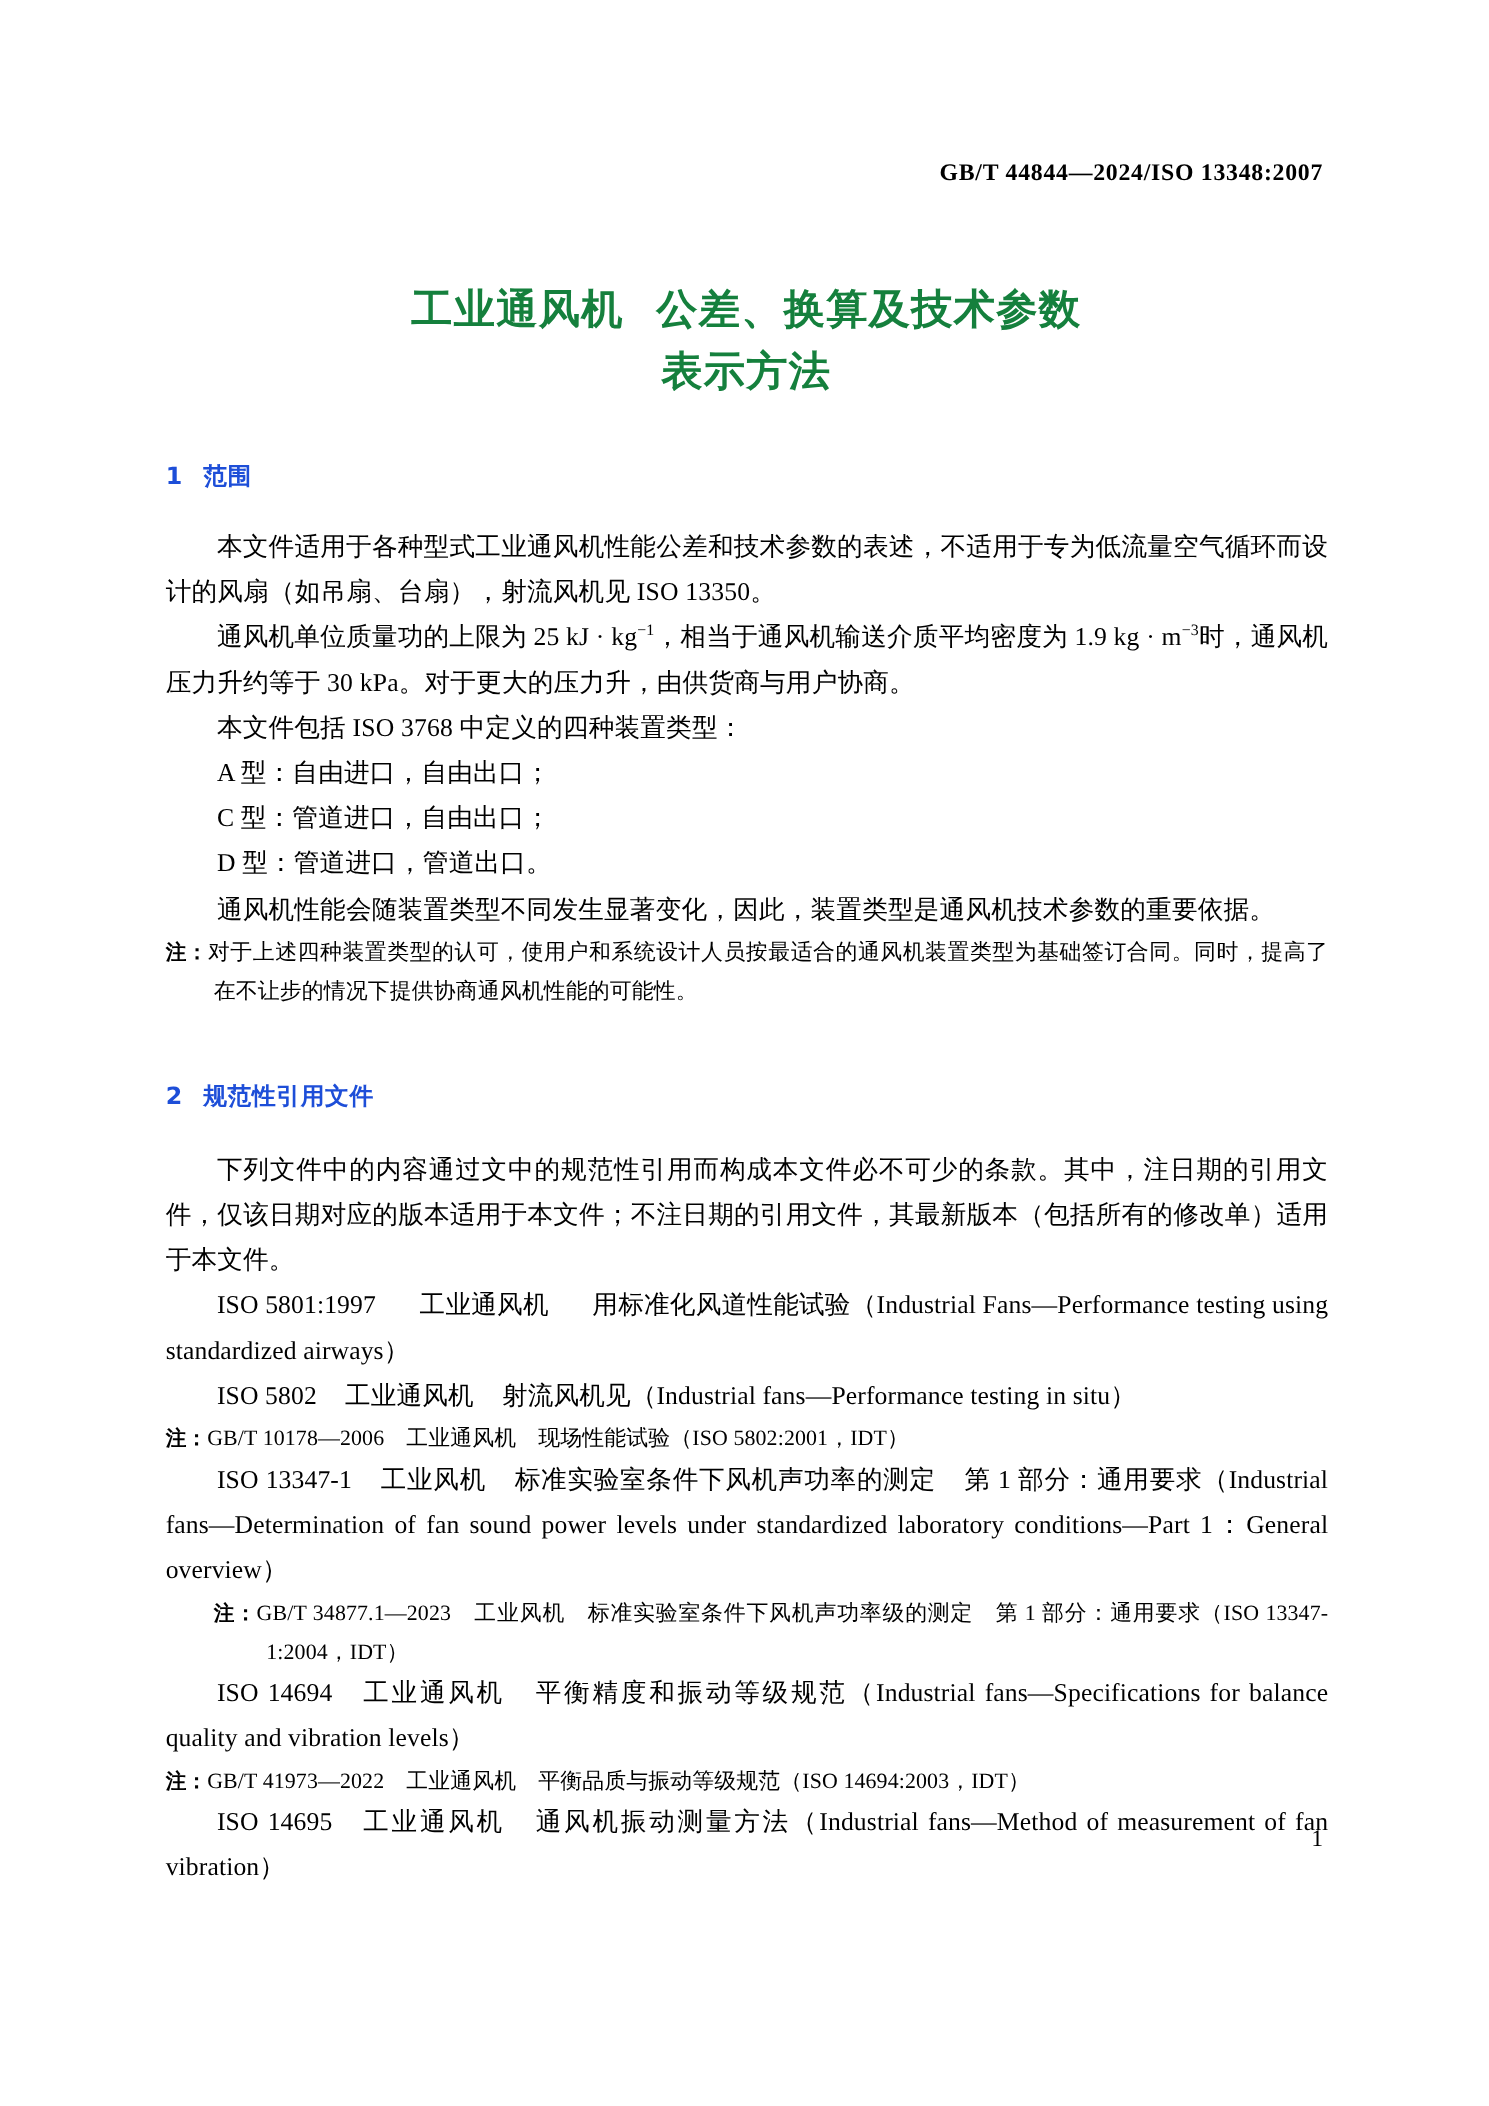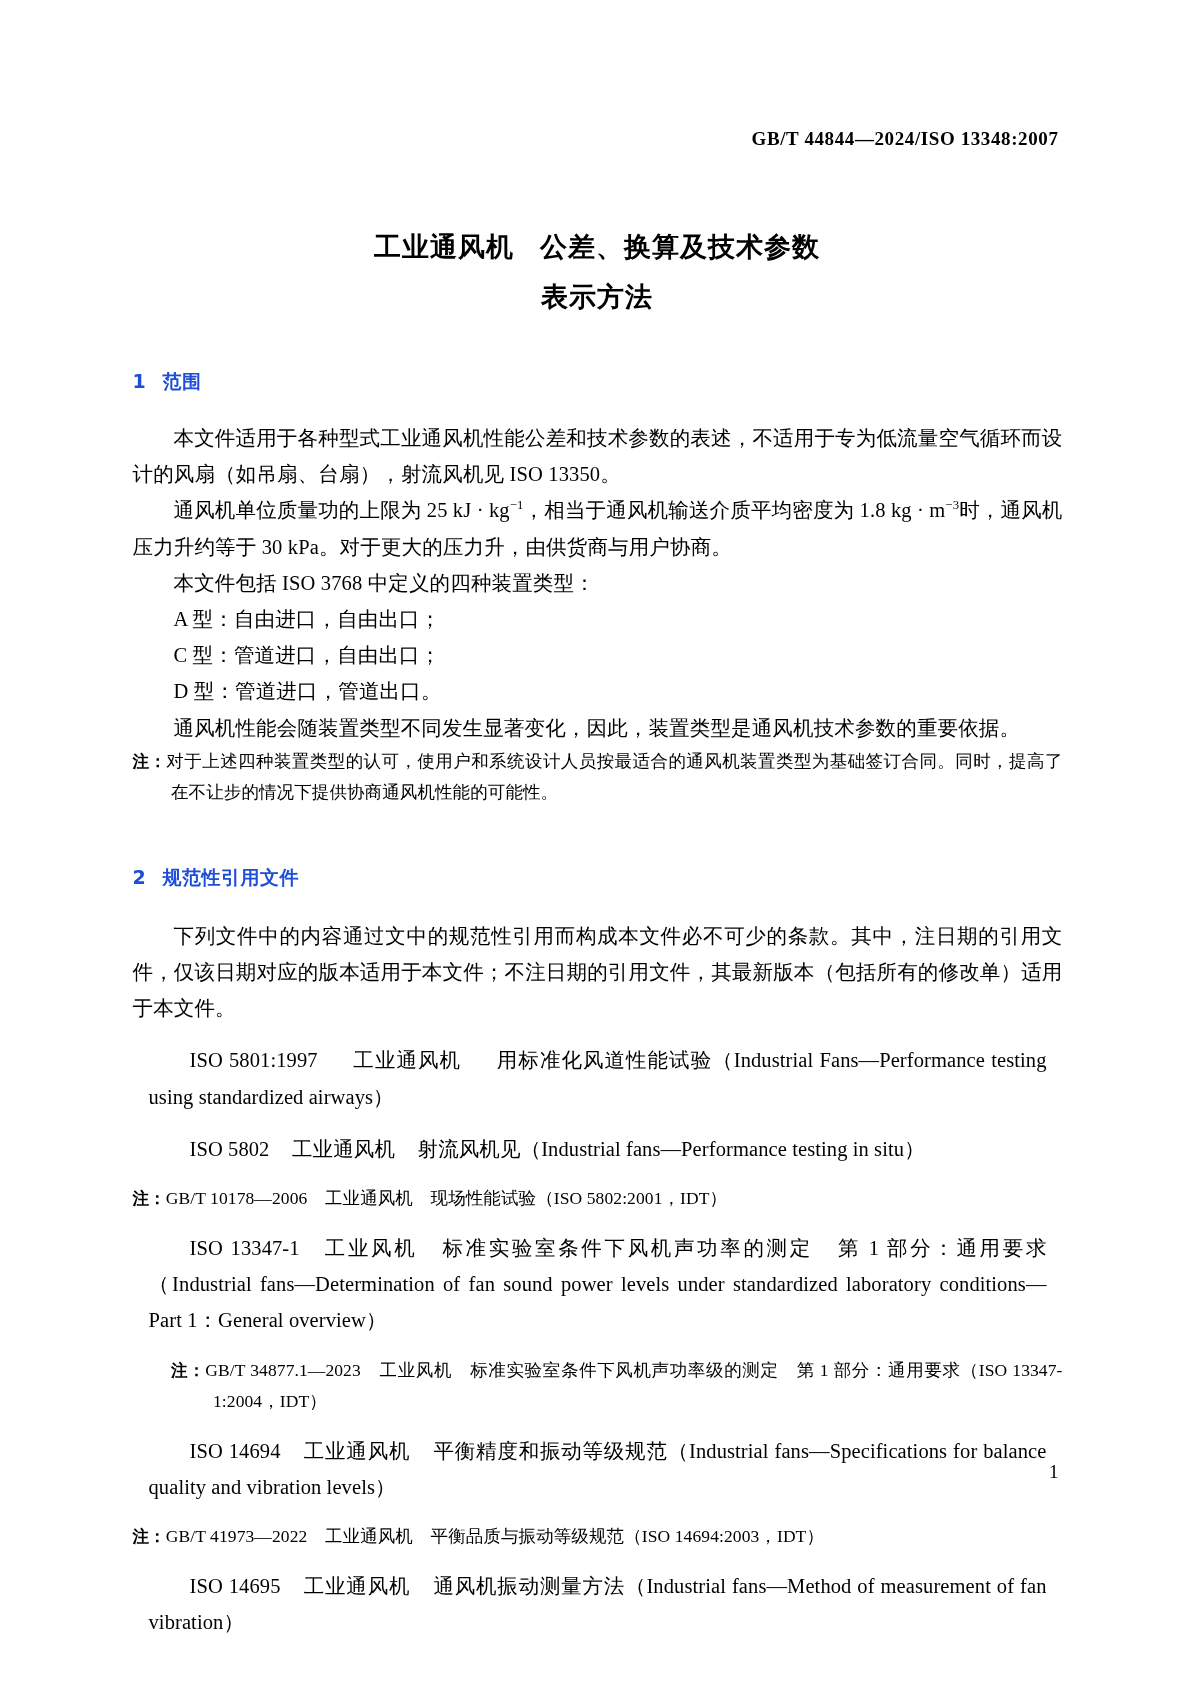--- a/index.html
+++ b/index.html
@@ -33,25 +33,25 @@
   
   .title-block {
     position: absolute;
     top: 222px;
     left: 0;
     width: 1191px;
     text-align: center;
   }
   .title-line {
     font-family: Liberation Sans, sans-serif;
-    font-size: 27px;
+    font-size: 33px;
     font-weight: bold;
     letter-spacing: 1px;
     line-height: 50px;
-    color: #000000;
+    color: #15803d;
   }
   .title-line .gap { display: inline-block; width: 26px; }
 
   
   .body {
     position: absolute;
     top: 368px;
     left: 131px;
     width: 930px;
   }
@@ -72,21 +72,21 @@
     margin: 0;
     font-size: 20.5px;
     line-height: 36.2px;
     text-align: justify;
     text-justify: inter-character;
     letter-spacing: 0.15px;
     word-break: break-word;
   }
   p.indent { text-indent: 2em; }
   p.ref {
-    margin: 16px;
+    margin: 0;
     font-size: 20.5px;
     line-height: 36.2px;
     text-align: justify;
     text-indent: 2em;
     letter-spacing: 0.1px;
   }
   p.note {
     margin: 0;
     font-size: 17.5px;
     line-height: 31px;
@@ -146,21 +146,21 @@
   <div class="body">
 
     <h2 class="section">
       <span class="num">1</span><span>范围</span>
     </h2>
 
     <div class="gap-sec-1"></div>
 
     <p class="para indent">本文件适用于各种型式工业通风机性能公差和技术参数的表述，不适用于专为低流量空气循环而设计的风扇（如吊扇、台扇），射流风机见 ISO 13350。</p>
 
-    <p class="para indent"><span>通风机单位质量功的上限为 25 kJ · kg</span><sup>−1</sup><span>，相当于通风机输送介质平均密度为 1.8 kg · m</span><sup>−3</sup><span>时，通风机压力升约等于 30 kPa。对于更大的压力升，由供货商与用户协商。</span></p>
+    <p class="para indent"><span>通风机单位质量功的上限为 25 kJ · kg</span><sup>−1</sup><span>，相当于通风机输送介质平均密度为 1.9 kg · m</span><sup>−3</sup><span>时，通风机压力升约等于 30 kPa。对于更大的压力升，由供货商与用户协商。</span></p>
 
     <p class="para indent">本文件包括 ISO 3768 中定义的四种装置类型：</p>
 
     <p class="para indent">A 型：自由进口，自由出口；</p>
     <p class="para indent">C 型：管道进口，自由出口；</p>
     <p class="para indent">D 型：管道进口，管道出口。</p>
 
     <p class="para indent">通风机性能会随装置类型不同发生显著变化，因此，装置类型是通风机技术参数的重要依据。</p>
 
     <p class="note"><span class="note-label">注：</span><span>对于上述四种装置类型的认可，使用户和系统设计人员按最适合的通风机装置类型为基础签订合同。同时，提高了在不让步的情况下提供协商通风机性能的可能性。</span></p>

